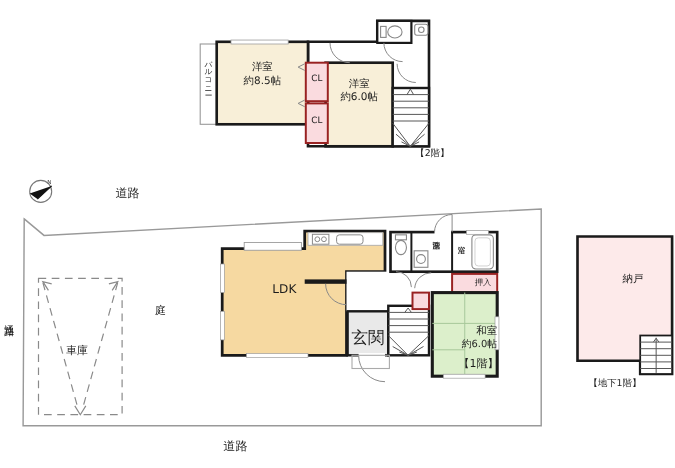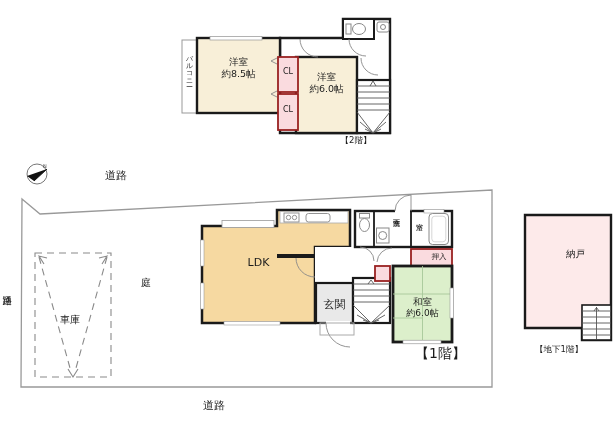--- a/index.html
+++ b/index.html
@@ -183,32 +183,32 @@
   <div class="lbl" style="left:197px;top:56px;width:83px;font-size:9.5px;">
     <div>洋室</div>
       <div>約8.5帖</div>
   </div>
   <div class="lbl" style="left:296px;top:71px;width:61px;font-size:9.5px;">
     <div>洋室</div>
       <div>約6.0帖</div>
   </div>
   <div class="lbl" style="left:278px;top:67px;width:20px;font-size:8px;">CL</div>
   <div class="lbl" style="left:278px;top:105px;width:20px;font-size:8px;">CL</div>
-  <div class="lbl" style="left:336px;top:135px;width:40px;font-size:8.5px;">【2階】</div>
+  <div class="lbl" style="left:373px;top:135px;width:40px;font-size:8.5px;">【2階】</div>
 
   <div class="lbl" style="left:202px;top:256px;width:113px;font-size:10px;">
     <div style="font-size:11px;">LDK</div>
   </div>
-  <div class="lbl" style="left:316px;top:298px;width:37px;font-size:11px;">玄関</div>
+  <div class="lbl" style="left:316px;top:298px;width:37px;font-size:15px;">玄関</div>
   <div class="lbl vert" style="left:391px;top:214px;font-size:7px;letter-spacing:0;">洗面室</div>
   <div class="lbl vert" style="left:414px;top:218px;font-size:7px;letter-spacing:0;">浴室</div>
   <div class="lbl" style="left:411px;top:252px;width:56px;font-size:7.5px;">押入</div>
-  <div class="lbl" style="left:393px;top:296px;width:59px;font-size:9.5px;">
+  <div class="lbl" style="left:393px;top:296px;width:59px;font-size:9.5px;text-align:right;">
     <div>和室</div>
       <div style="font-size:9px;">約6.0帖</div>
   </div>
-  <div class="lbl" style="left:415px;top:344px;width:40px;font-size:14px;">【1階】</div>
+  <div class="lbl" style="left:415px;top:325px;width:40px;font-size:10px;">【1階】</div>
 
   <div class="lbl" style="left:525px;top:248px;width:101px;font-size:9.5px;">
     <div>納戸</div>
   </div>
   <div class="lbl" style="left:528px;top:344px;width:62px;font-size:8.5px;">【地下1階】</div>
 </div>
 
 </body></html>

